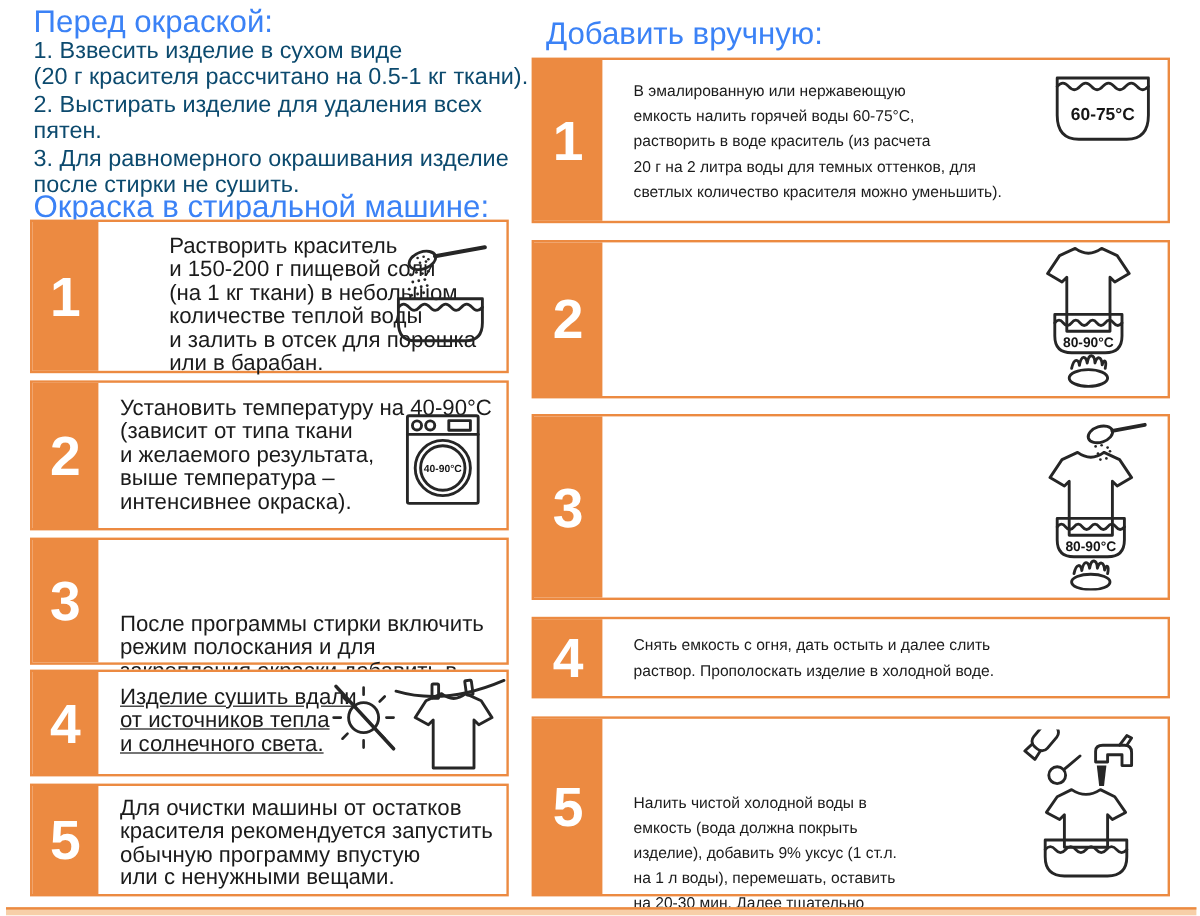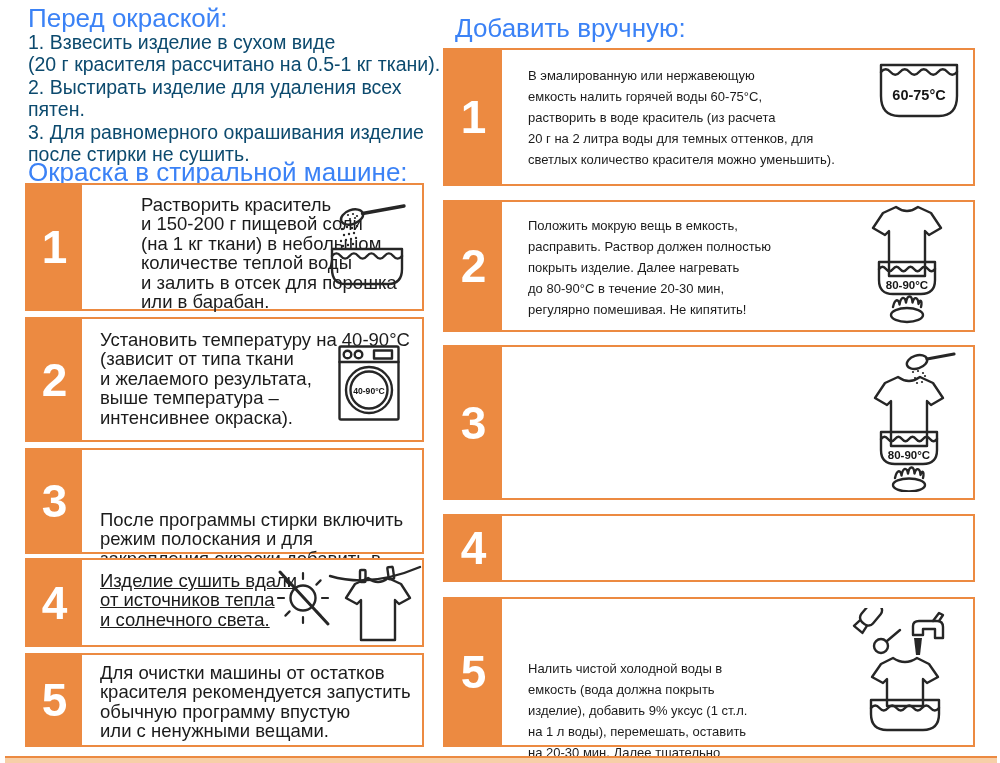--- a/index.html
+++ b/index.html
@@ -163,25 +163,20 @@
         <path d="M4,10 q4.75,-5.5 9.5,0 t9.5,0 t9.5,0 t9.5,0 t9.5,0 t9.5,0 t9.5,0 t9.5,0"></path>
       </g>
       <text x="42" y="38" font-size="14.5" text-anchor="middle">60-75°C</text>
     </svg>
   </div>
 </div>
 
 <div class="step r" style="left:443px; top:200px; width:532px; height:132px;">
   <div class="num">2</div>
   <div class="body">
-    <div class="txt" style="top:13px;">Положить мокрую вещь в емкость,
-расправить. Раствор должен полностью
-покрыть изделие. Далее нагревать
-до 80-90°С в течение 20-30 мин,
-регулярно помешивая. Не кипятить!</div>
     <svg class="icon" style="right:24px; top:2px;" width="84" height="124" viewBox="0 0 84 124">
       <path class="stroke" d="M31,3 L18,9 L8,24 L20,31 L24,27 V72 H60 V27 L64,31 L76,24 L66,9 L53,3 Q42,11 31,3 Z"></path>
       <path class="stroke" fill="#fff" d="M14,58 H70 V76 Q70,90 56,90 H28 Q14,90 14,76 Z"></path>
       <path class="stroke" d="M14,65 q3.5,-4.5 7,0 t7,0 t7,0 t7,0 t7,0 t7,0 t7,0 t7,0"></path>
       <text x="42" y="85" font-size="11.5" text-anchor="middle">80-90°C</text>
       <path class="stroke" stroke-width="2" d="M28,103 C30,94 34,95 34.5,100.5 C36,92 40,92 41,98.5 C42.5,90 47,91 47.5,98.5 C49,92 53,93 53.5,100 C55,95 57.5,96 56,103"></path>
       <ellipse class="stroke" cx="42" cy="111" rx="16" ry="7"></ellipse>
     </svg>
   </div>
 </div>
@@ -209,20 +204,24 @@
       <path class="stroke" d="M20,87 q3.5,-4.5 7,0 t7,0 t7,0 t7,0 t7,0 t7,0 t7,0 t7,0"></path>
       <text x="48" y="107" font-size="11.5" text-anchor="middle">80-90°C</text>
       <path class="stroke" stroke-width="2" d="M34,126 C36,117 40,118 40.5,123.5 C42,115 46,115 47,121.5 C48.5,113 53,114 53.5,121.5 C55,115 59,116 59.5,123 C61,118 63.5,119 62,126"></path>
       <ellipse class="stroke" cx="48" cy="133" rx="16" ry="6.5"></ellipse>
     </svg>
   </div>
 </div>
 
 <div class="step r" style="left:443px; top:514px; width:532px; height:68px;">
   <div class="num">4</div>
+  <div class="body">
+    <div class="txt" style="top:11px;">Снять емкость с огня, дать остыть и далее слить
+раствор. Прополоскать изделие в холодной воде.</div>
+  </div>
 </div>
 
 <div class="step r" style="left:443px; top:597px; width:532px; height:150px;">
   <div class="num">5</div>
   <div class="body">
     <div class="txt" style="top:11px;margin-top:48px;">Налить чистой холодной воды в
 емкость (вода должна покрыть
 изделие), добавить 9% уксус (1 ст.л.
 на 1 л воды), перемешать, оставить
 на 20-30 мин. Далее тщательно

